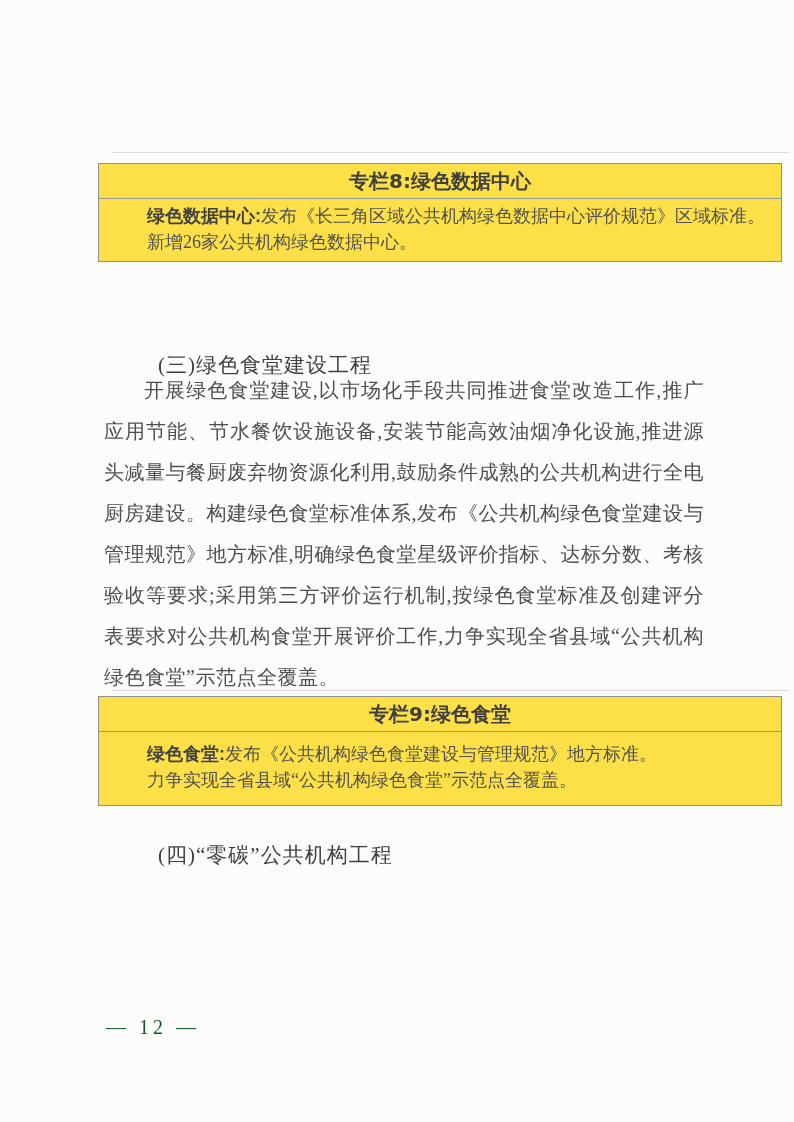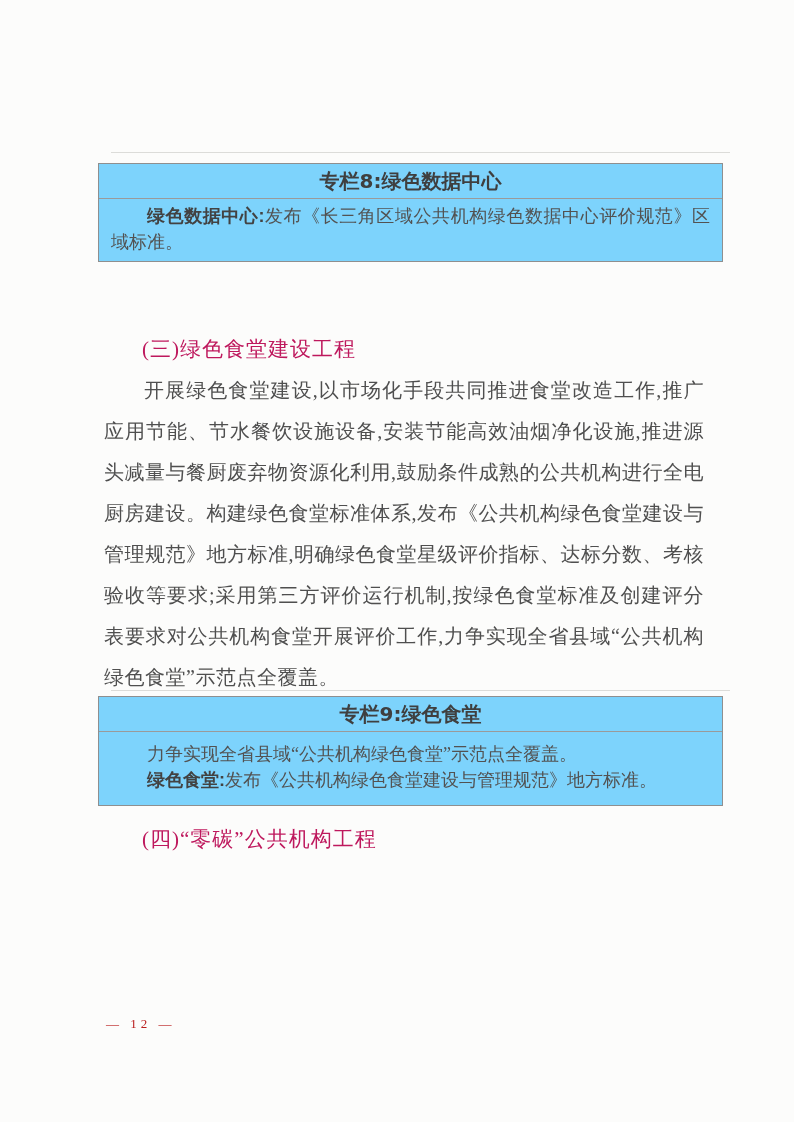--- a/index.html
+++ b/index.html
@@ -10,23 +10,23 @@
     font-family:"Liberation Serif","DejaVu Serif",serif;
     color:#4f4f4f;
     overflow:hidden;
   }
   .page{position:absolute;inset:0;}
 
   
   .panel{
     position:absolute;
     left:98px;
-    width:625px;
+    width:684px;
     border:1px solid #8f8f8f;
-    background:#7dd3fc;
+    background:#fde047;
     box-sizing:border-box;
   }
   
   .panel::before{
     content:"";
     position:absolute;
     left:12px;right:-8px;
     border-top:1px solid #dcdcd9;
   }
   .panel8{top:163px;}
@@ -57,26 +57,26 @@
   .panel-body .lead{
     font-family:Liberation Sans, sans-serif;
     font-weight:bold;
     color:#424242;
   }
 
   
   .sec-heading{
     position:absolute;
     left:100px;width:600px;
-    margin:0;
+    margin:16px;
     font-size:21px;
     font-weight:normal;
     line-height:30px;
     text-indent:2em;
-    color:#be185d;
+    color:#404040;
     letter-spacing:1px;
   }
   #sec3-heading{top:334px;}
   #sec4-heading{top:824px;font-family:Liberation Serif, serif;}
 
   .sec-body{
     position:absolute;
     left:100px;width:600px;
     margin:4px;
     font-size:20px;
@@ -86,45 +86,46 @@
     text-justify:inter-ideograph;
     letter-spacing:0.5px;
     color:#4f4f4f;
   }
   #sec3-body{top:366px;}
   #sec4-body{top:856px;}
 
   .page-number{
     position:absolute;
     left:106px;top:1016px;
-    font-size:13px;
+    font-size:20px;
     letter-spacing:4px;
-    color:#b91c1c;
+    color:#14532d;
   }
 </style>
 </head>
 <body>
 
 <div class="page">
 
   <section class="panel panel8">
     <div class="panel-title">专栏8:绿色数据中心</div>
     <div class="panel-body">
       <p><span class="lead">绿色数据中心:</span><span>发布《长三角区域公共机构绿色数据中心评价规范》区域标准。</span></p>
+      <p><span>新增26家公共机构绿色数据中心。</span></p>
     </div>
   </section>
 
   <h3 class="sec-heading" id="sec3-heading">(三)绿色食堂建设工程</h3>
   <p class="sec-body" id="sec3-body">开展绿色食堂建设,以市场化手段共同推进食堂改造工作,推广应用节能、节水餐饮设施设备,安装节能高效油烟净化设施,推进源头减量与餐厨废弃物资源化利用,鼓励条件成熟的公共机构进行全电厨房建设。构建绿色食堂标准体系,发布《公共机构绿色食堂建设与管理规范》地方标准,明确绿色食堂星级评价指标、达标分数、考核验收等要求;采用第三方评价运行机制,按绿色食堂标准及创建评分表要求对公共机构食堂开展评价工作,力争实现全省县域“公共机构绿色食堂”示范点全覆盖。</p>
 
   <section class="panel panel9">
     <div class="panel-title">专栏9:绿色食堂</div>
     <div class="panel-body">
+      <p><span class="lead">绿色食堂:</span><span>发布《公共机构绿色食堂建设与管理规范》地方标准。</span></p>
       <p><span>力争实现全省县域“公共机构绿色食堂”示范点全覆盖。</span></p>
-      <p><span class="lead">绿色食堂:</span><span>发布《公共机构绿色食堂建设与管理规范》地方标准。</span></p>
     </div>
   </section>
 
   <h3 class="sec-heading" id="sec4-heading">(四)“零碳”公共机构工程</h3>
 
   <div class="page-number">— 12 —</div>
 
 </div>
 
 </body></html>

